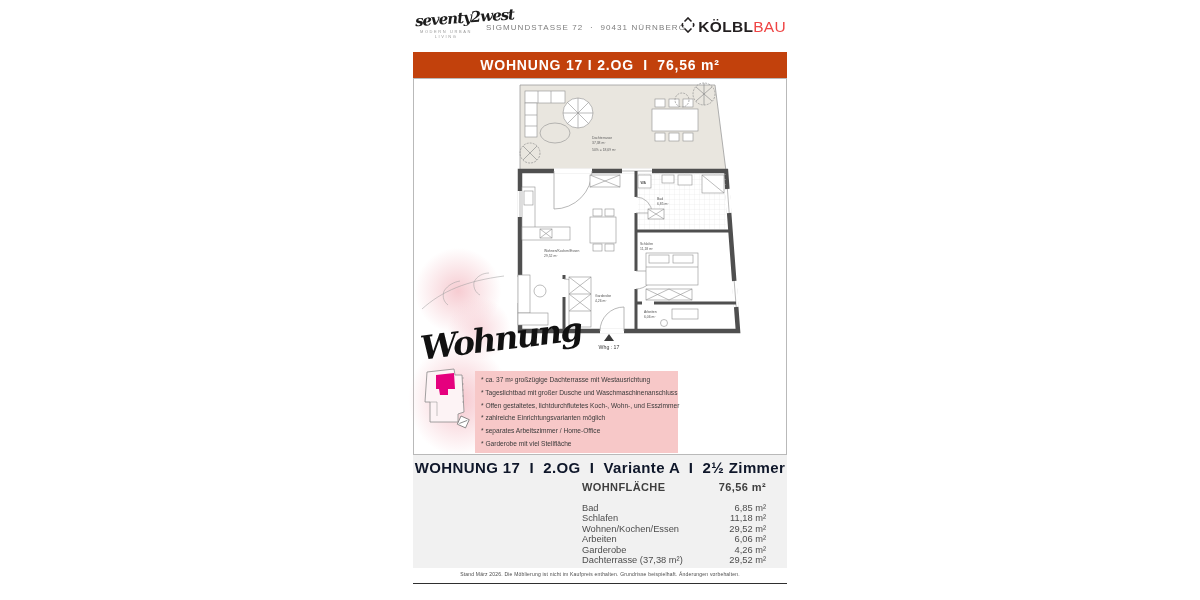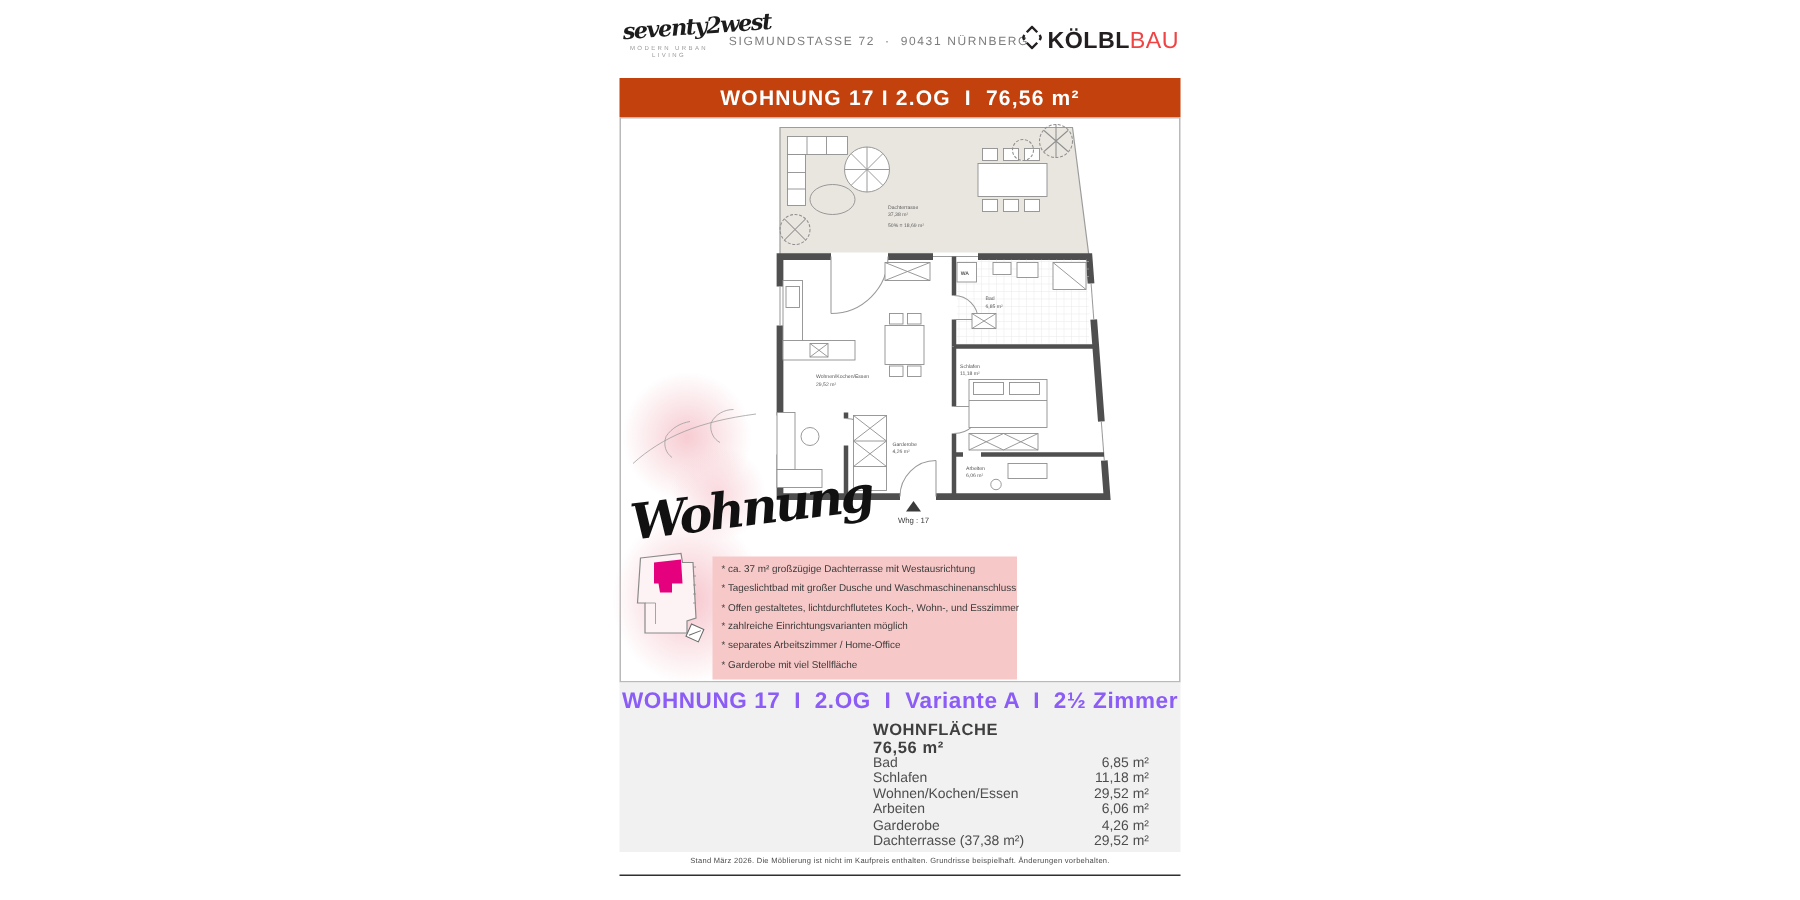--- a/index.html
+++ b/index.html
@@ -40,25 +40,25 @@
   .script-overlay { position:absolute; left:6px; top:240px; font-family:"DejaVu Serif", serif;
                     font-style:italic; font-size:33px; font-weight:bold; color:#111;
                     letter-spacing:-2px; transform:rotate(-7deg); }
   .mini-plan { position:absolute; left:3px; top:287px; }
   .features { position:absolute; left:61px; top:292px; width:203px;
               background:#f7c8c8; padding:3px 6px 2px 6px;
               font-size:6.6px; line-height:12.8px; color:#3a3a3a; white-space:nowrap; }
 
   
   .details { position:absolute; top:455px; left:0; width:374px; height:113px; background:#f1f1f1; }
-  .details-title { padding-top:4px; text-align:center; color:#8b5cf6; font-weight:bold;
+  .details-title { padding-top:4px; text-align:center; color:#0f172a; font-weight:bold;
                    font-size:15px; letter-spacing:0.4px; white-space:pre; }
   .area-row { position:absolute; top:26px; left:169px; width:184px; display:flex;
               justify-content:space-between; font-size:11px; font-weight:bold;
-              color:#3f3f3f; letter-spacing:0.4px;flex-direction:column; }
+              color:#3f3f3f; letter-spacing:0.4px; }
   .rooms { position:absolute; top:48px; left:169px; width:184px; }
   .room-row { display:flex; justify-content:space-between; font-size:9.3px;
               line-height:10.4px; color:#4d4d4d; }
 
   
   .footer { position:absolute; top:571px; left:0; width:374px; text-align:center;
             font-size:5px; color:#4a4a4a; letter-spacing:0.2px; }
   .bottom-line { position:absolute; top:583px; left:0; width:374px; border-top:1.6px solid #2f2f2f; }
 </style>
 </head>

